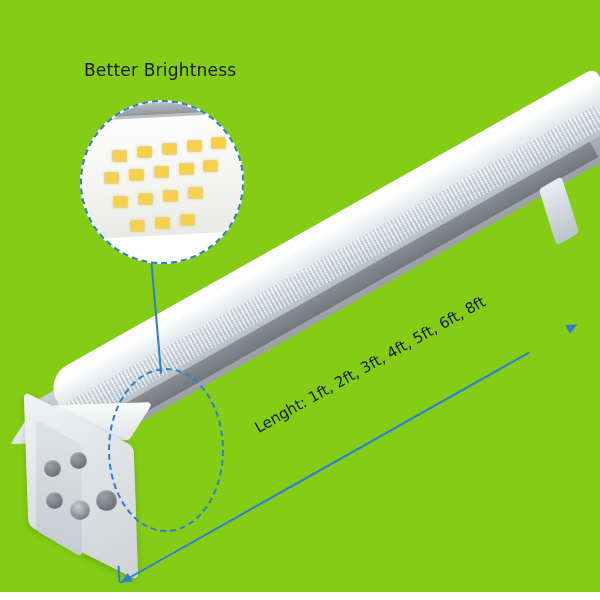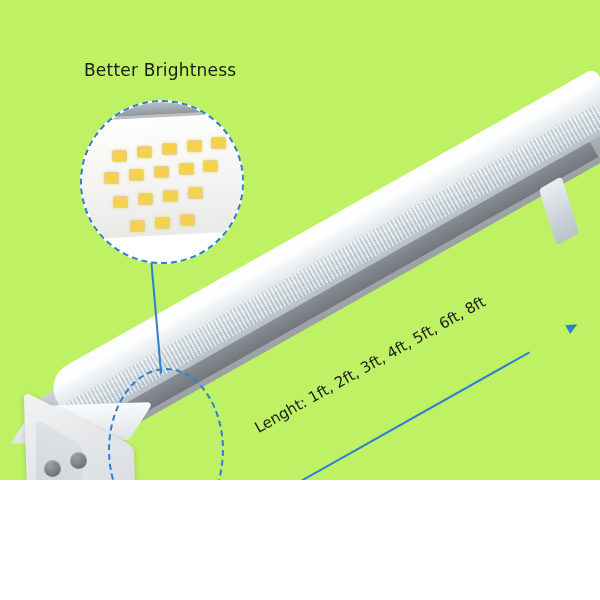--- a/index.html
+++ b/index.html
@@ -6,23 +6,23 @@
     margin: 0;
     padding: 0;
     background: #ffffff;
   }
   body {
     font-family: "Liberation Sans", sans-serif;
   }
   #stage {
     position: relative;
     width: 600px;
-    height: 480px;
+    height: 592px;
     overflow: hidden;
-    background: #bef264;
+    background: #84cc16;
   }
   .abs { position: absolute; }
 
   
   #callout-title {
     left: 84px;
     top: 60px;
     font-size: 17px;
     color: #1a1a1a;
     letter-spacing: .2px;

